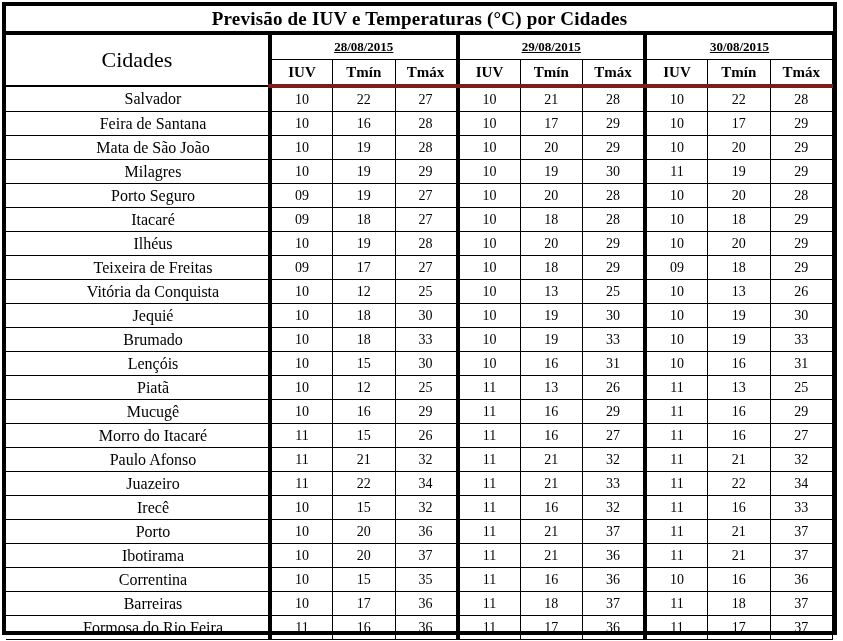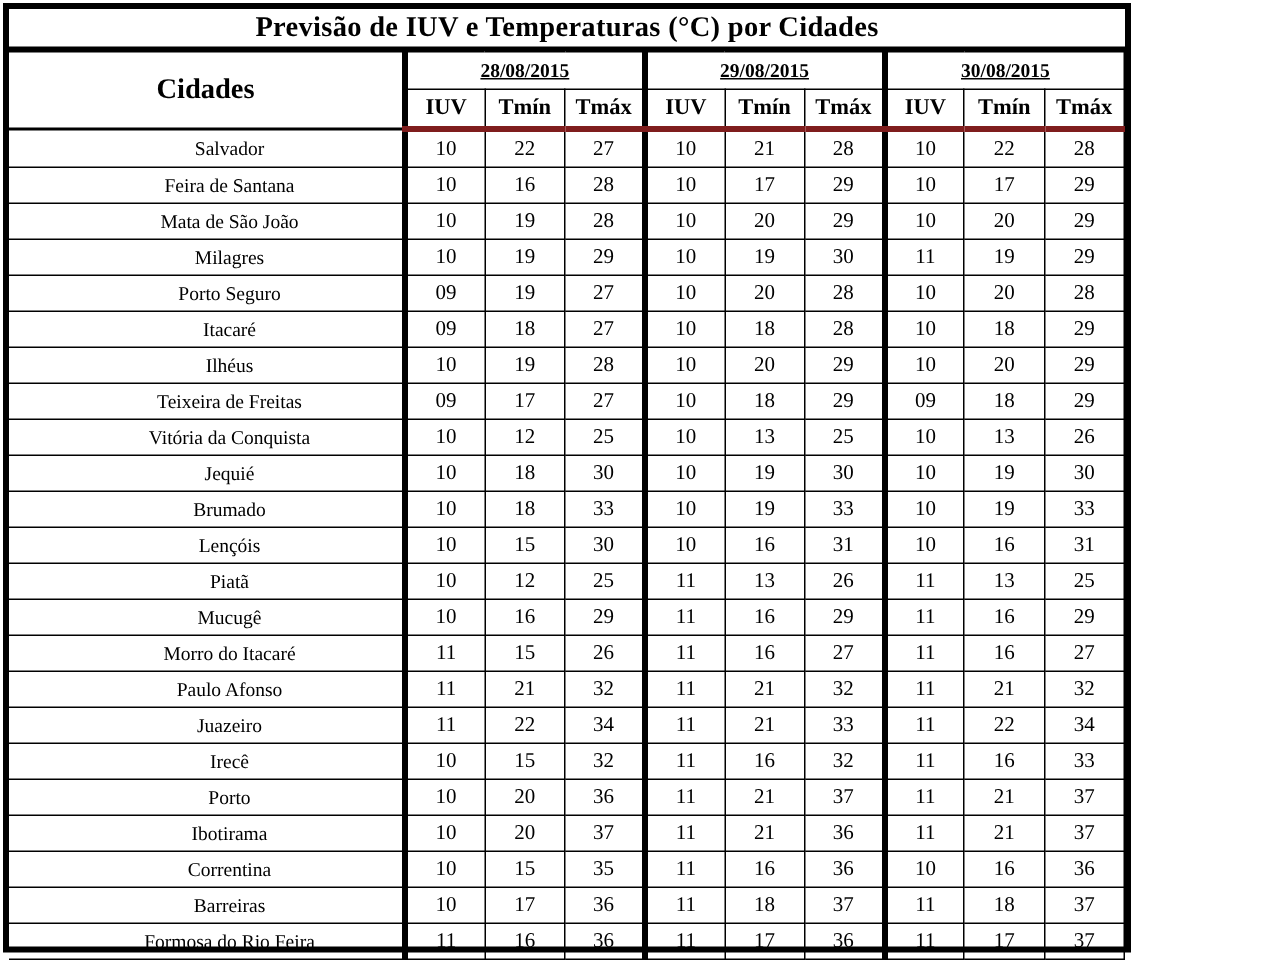--- a/index.html
+++ b/index.html
@@ -8,21 +8,21 @@
     background: #ffffff;
     width: 843px;
     height: 641px;
     font-family: "Liberation Serif", "DejaVu Serif", serif;
     color: #000000;
   }
   .outer {
     position: absolute;
     left: 2px;
     top: 2px;
-    width: 752px;
+    width: 835px;
     height: 633px;
     border: 4px solid #000000;
     box-sizing: border-box;
     background: #ffffff;
   }
   .title-bar {
     height: 25px;
     line-height: 25px;
     text-align: center;
     font-size: 19px;
@@ -44,36 +44,36 @@
     overflow: hidden;
     white-space: nowrap;
   }
   thead th.date-cell {
     height: 24px;
     font-size: 13px;
     font-weight: bold;
     text-decoration: underline;
   }
   thead th.city-header {
-    font-size: 19px;
-    font-weight: bold;
+    font-size: 22px;
+    font-weight: normal;
     border-bottom: 2px solid #000000;
   }
   thead tr.sub-row th {
     height: 24px;
     font-size: 15px;
     font-weight: bold;
     border-bottom: 4px solid #7f1d1d;
   }
   tbody td {
     height: 23px;
     font-size: 14px;
   }
   tbody td.city {
-    font-size: 13px;
+    font-size: 16px;
     padding-left: 32px;
   }
   .group-start {
     border-left: 4px solid #000000;
   }
   td.city, th.city-header {
     border-left: none;
   }
 </style>
 </head>

